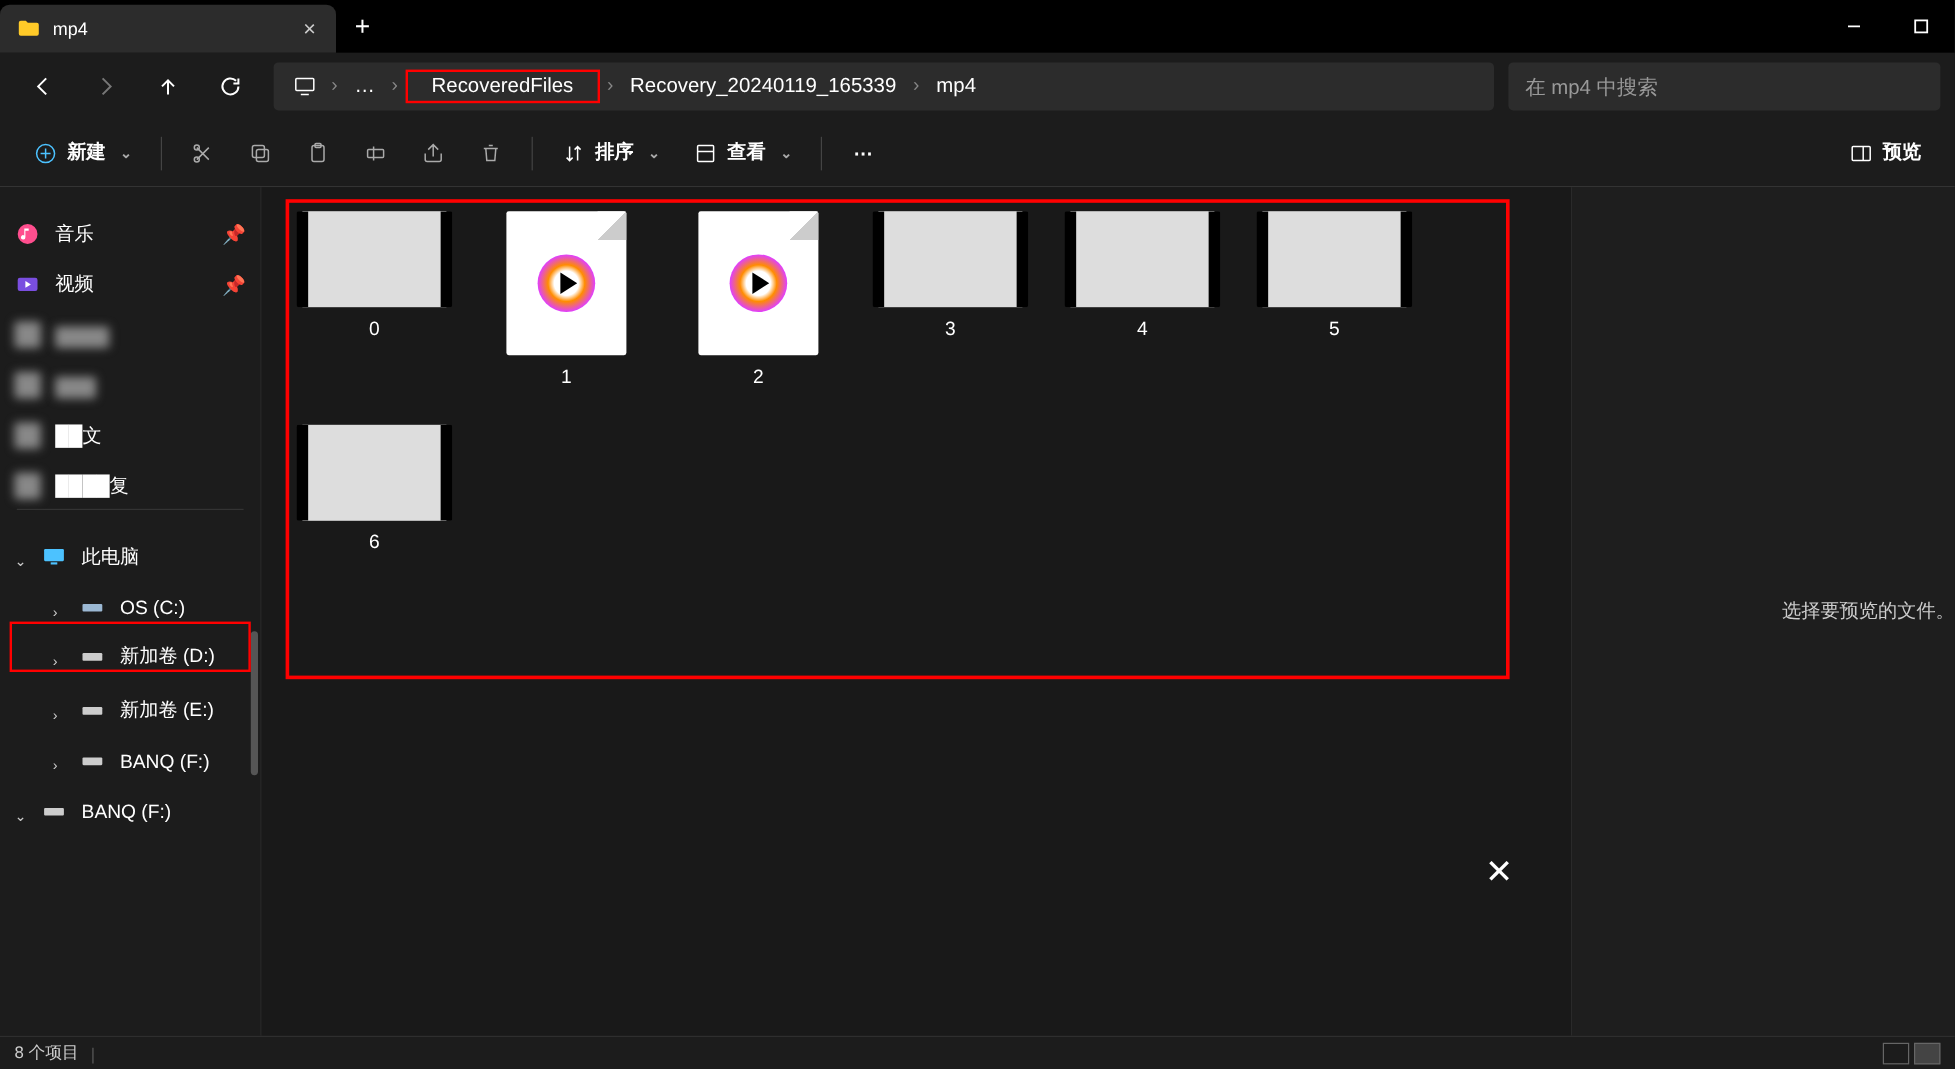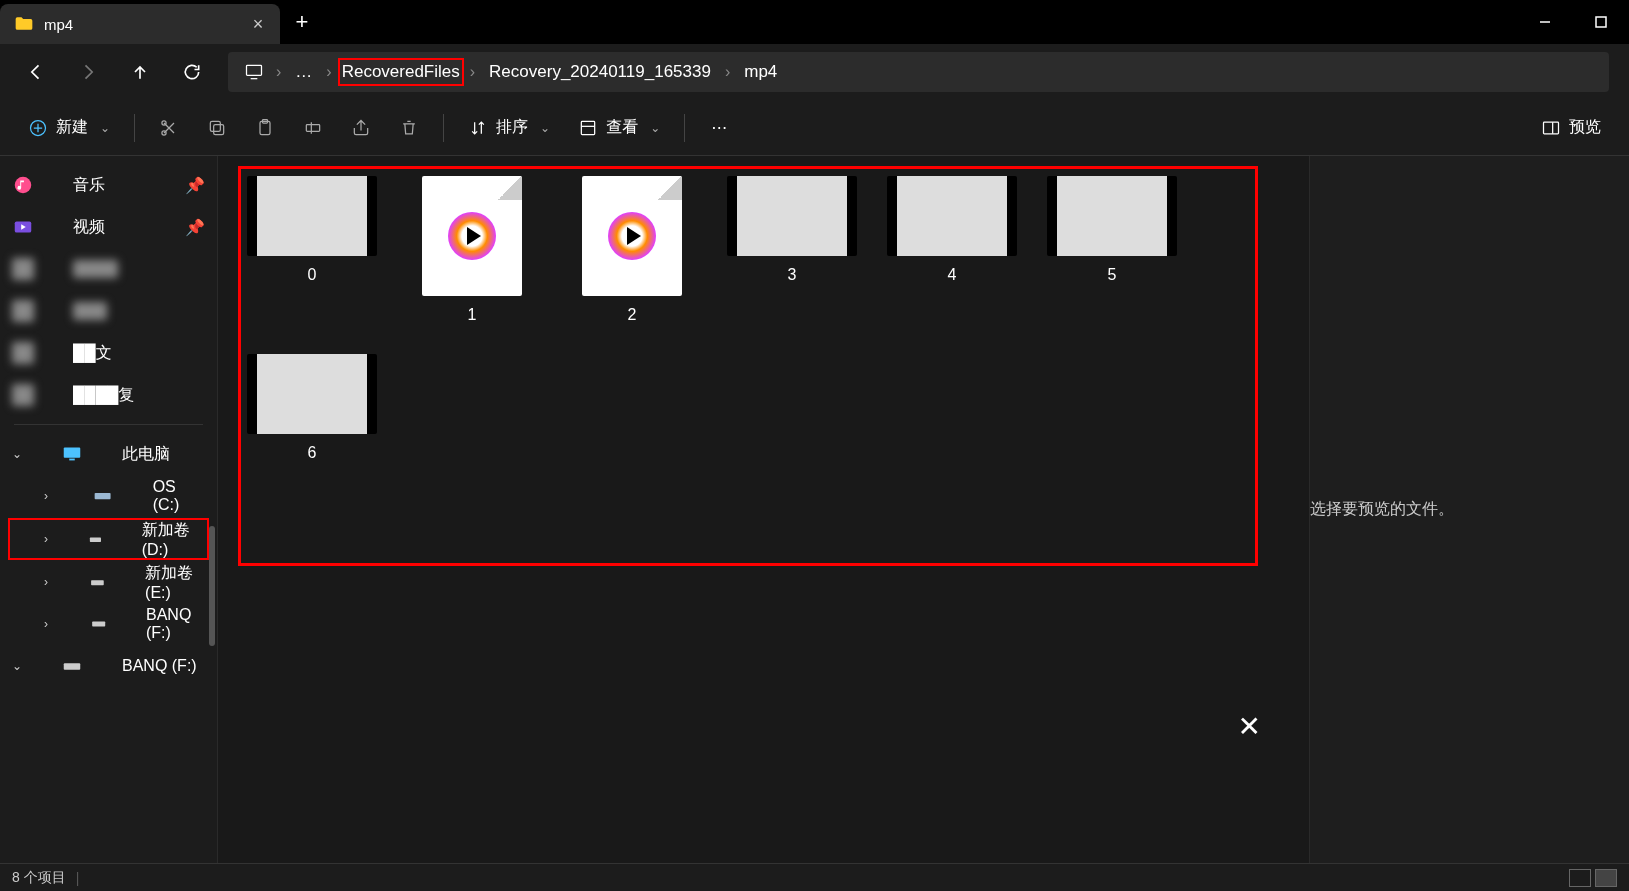--- a/index.html
+++ b/index.html
@@ -16,37 +16,37 @@
 .win-controls { display: flex; }
 .win-btn { width: 56px; display: flex; align-items: center; justify-content: center; color: #fff; }
 
 
 .navbar { display: flex; align-items: center; height: 56px; background: #1c1c1c; padding: 0 12px; gap: 4px; }
 .nav-btn { width: 48px; height: 40px; display: flex; align-items: center; justify-content: center; color: #ccc; border-radius: 4px; }
 .nav-btn svg { width: 20px; height: 20px; }
 .addr-bar { flex: 1; display: flex; align-items: center; background: #2c2c2c; height: 40px; border-radius: 4px; margin: 0 8px; padding: 0 10px; }
 .addr-seg { padding: 0 8px; font-size: 17px; color: #fff; cursor: pointer; }
 .addr-chev { color: #888; padding: 0 6px; }
-.addr-highlight { border: 2px solid #ff0000; padding: 2px 2px; }
+.addr-highlight { border: 2px solid #ff0000; padding: 2px 20px; }
 .search-box { width: 360px; background: #2c2c2c; height: 40px; border-radius: 4px; display: flex; align-items: center; padding: 0 14px; color: #999; font-size: 17px; }
 
 
 .toolbar { display: flex; align-items: center; height: 56px; background: #1c1c1c; padding: 0 16px; gap: 4px; border-bottom: 1px solid #333; }
-.tool-btn { height: 40px; padding: 0 12px; display: flex; align-items: center; gap: 8px; color: #fff; border-radius: 4px; font-size: 16px; }
+.tool-btn { height: 40px; padding: 0 12px; display: flex; align-items: center; gap: 8px; color: #fff; border-radius: 4px; font-size: 16px; font-weight: bold; }
 .tool-btn.icon-only { width: 44px; padding: 0; justify-content: center; }
 .tool-btn svg { width: 20px; height: 20px; }
 .tool-sep { width: 1px; height: 28px; background: #444; margin: 0 8px; }
 .toolbar-spacer { flex: 1; }
 .chev-down { margin-left: 4px; font-size: 12px; color: #aaa; }
 
 
 .main { display: flex; height: calc(100% - 44px - 56px - 56px - 28px); }
 .sidebar { width: 218px; background: #1c1c1c; overflow: hidden; border-right: 1px solid #2a2a2a; position: relative; }
 .sidebar-inner { padding: 8px 0; }
-.side-item { display: flex; align-items: center; height: 42px; padding: 0 12px; font-size: 16px; color: #fff; cursor: pointer; position: relative; gap: 27px; }
+.side-item { display: flex; align-items: flex-end; height: 42px; padding: 0 12px; font-size: 16px; color: #fff; cursor: pointer; position: relative; }
 .side-item.indent1 { padding-left: 44px; }
 .side-item .exp { width: 16px; margin-right: 6px; color: #ccc; font-size: 12px; }
 .side-item .icon { width: 22px; height: 22px; margin-right: 12px; display: flex; align-items: center; justify-content: center; }
 .side-item .pin { position: absolute; right: 12px; color: #888; }
 .side-item.highlighted { border: 2px solid #ff0000; margin: 1px 8px; padding-left: 34px; }
 .side-sep { height: 1px; background: #333; margin: 8px 14px; }
 .sb-thumb { position: absolute; right: 2px; top: 0; width: 6px; height: 120px; background: #555; border-radius: 3px; }
 
 .content { flex: 1; background: #191919; position: relative; padding: 20px 24px; overflow: hidden; }
 .red-box { position: absolute; border: 3px solid #ff0000; top: 10px; left: 20px; width: 1020px; height: 400px; pointer-events: none; }
@@ -61,21 +61,21 @@
 .file-thumb.doc::before { content: ''; position: absolute; top: 0; right: 0; width: 24px; height: 24px; background: linear-gradient(135deg, #fff 50%, #ccc 50%); }
 .play-circle { width: 48px; height: 48px; border-radius: 50%; background: radial-gradient(circle, #fff 30%, #ff8c00 45%, #e040fb 70%); display: flex; align-items: center; justify-content: center; }
 .play-tri { width: 0; height: 0; border-left: 14px solid #000; border-top: 9px solid transparent; border-bottom: 9px solid transparent; margin-left: 4px; }
 .file-name { margin-top: 10px; font-size: 16px; color: #fff; text-align: center; }
 .thumb-fire { background: linear-gradient(#ff6600, #ffcc00, #000); }
 .thumb-ppl { background: #bbb; }
 .thumb-doc-text { background: #fafafa; }
 .thumb-cook { background: radial-gradient(circle, #fff 30%, #444 70%); }
 .close-overlay { position: absolute; right: 48px; bottom: 120px; color: #fff; font-size: 28px; cursor: pointer; }
 
-.preview { width: 320px; background: #1e1e1e; display: flex; align-items: center; justify-content: flex-start; color: #ccc; font-size: 16px; border-left: 1px solid #2a2a2a; }
+.preview { width: 320px; background: #1e1e1e; display: flex; align-items: center; justify-content: flex-end; color: #ccc; font-size: 16px; border-left: 1px solid #2a2a2a; }
 
 .statusbar { height: 28px; background: #1c1c1c; display: flex; align-items: center; padding: 0 12px; font-size: 14px; color: #ccc; border-top: 1px solid #333; }
 .status-sep { margin: 0 10px; color: #555; }
 .statusbar-spacer { flex: 1; }
 .view-toggle { width: 22px; height: 18px; border: 1px solid #666; margin-left: 4px; }
 
 .blur { filter: blur(4px); background: #888; color: transparent; border-radius: 2px; }
 </style>
 </head>
 <body>
@@ -136,20 +136,23 @@
       </span>
     <span class="addr-chev">›</span>
     <span class="addr-seg">…</span>
     <span class="addr-chev">›</span>
     <span class="addr-seg addr-highlight">RecoveredFiles</span>
     <span class="addr-chev">›</span>
     <span class="addr-seg">Recovery_20240119_165339</span>
     <span class="addr-chev">›</span>
     <span class="addr-seg">mp4</span>
   </div>
+  <div class="search-box">
+      <span>在 mp4 中搜索</span>
+    </div>
 </div>
 
 <div class="toolbar">
   <div class="tool-btn">
     <svg viewBox="0 0 24 24">
         <circle cx="12" cy="12" r="9" fill="none" stroke="#4cc2ff" stroke-width="1.5"></circle>
         <path stroke="#4cc2ff" stroke-width="1.5" d="M12 7v10M7 12h10"></path>
       </svg>
     <span>新建</span>
       <span class="chev-down">⌄</span>

